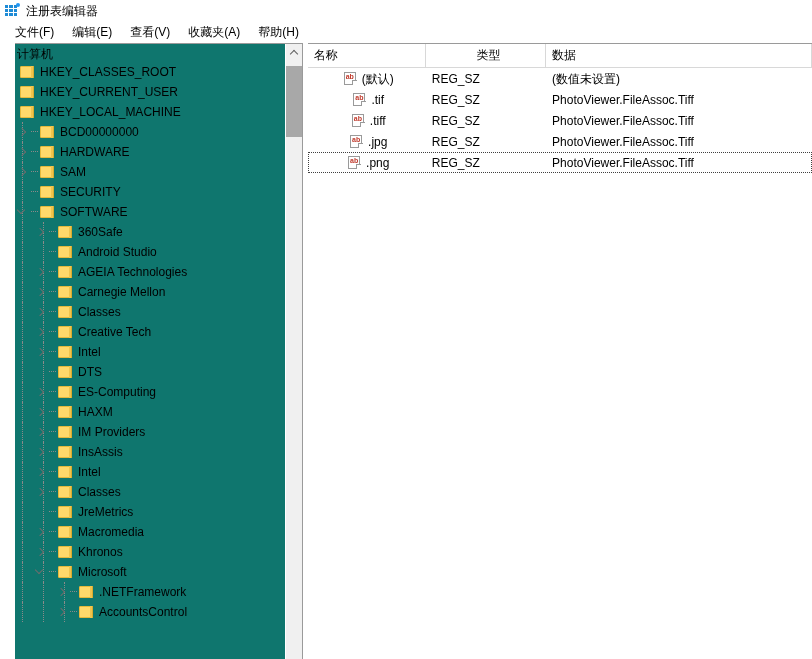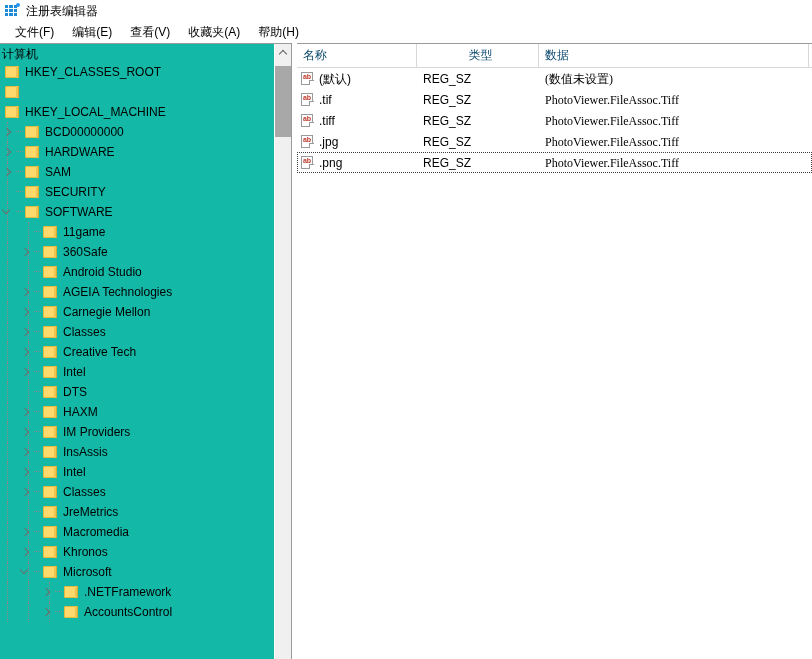--- a/index.html
+++ b/index.html
@@ -83,22 +83,23 @@
     align-items: stretch;
   }
 
   
   #tree-pane {
     width: 292px;
     position: relative;
     border-top: 1px solid #9a9a9a;
     border-right: 1px solid #9a9a9a;
     box-sizing: border-box;
-    background: #14b8a6;
+    background: #0f766e;
     overflow: hidden;
+    margin-left: 15px;
   }
   #tree-scroll {
     position: absolute;
     left: 0; top: 0; right: 17px; bottom: 0;
     overflow: hidden;
   }
   .tree-row {
     height: 20px;
     display: flex;
     align-items: center;
@@ -242,21 +243,21 @@
     display: flex;
     background: #ffffff;
     border-bottom: 1px solid #d8d8d8;
   }
   .col-head {
     font-size: 12px;
     line-height: 22px;
     padding-left: 6px;
     box-sizing: border-box;
     border-right: 1px solid #d8d8d8;
-    color: #0c4a6e;
+    color: #000000;
     cursor: default;
     overflow: hidden;
     white-space: nowrap;
   }
   .col-name { width: 120px; }
   .col-type { width: 122px; text-align: center; }
   .col-data { width: 270px; border-right: 1px solid #d8d8d8; }
 
   .list-row {
     height: 21px;
@@ -272,29 +273,30 @@
     border: 1px dotted #404040;
     pointer-events: none;
   }
   .cell {
     font-size: 12px;
     line-height: 20px;
     box-sizing: border-box;
     white-space: nowrap;
     overflow: hidden;
     color: #000;
+    justify-content: center;
   }
   .cell-name {
     width: 120px;
     padding-left: 3px;
     display: flex;
     align-items: center;
   }
   .cell-type { width: 122px; padding-left: 6px; }
-  .cell-data { width: 270px; padding-left: 6px; font-family: Liberation Serif, serif; }
+  .cell-data { width: 270px; padding-left: 6px; }
 
   .ab-icon {
     flex: 0 0 auto;
     width: 15px;
     height: 15px;
     position: relative;
     margin-right: 4px;
   }
   .ab-icon .page {
     position: absolute;
@@ -370,20 +372,21 @@
               <span class="fold"></span>
             </span>
             <span class="tree-label">HKEY_CLASSES_ROOT</span>
           </div>
           <div class="tree-row">
             <span class="chev " style="width: 4px;"></span>
             <span class="folder">
               <span class="body"></span>
               <span class="fold"></span>
             </span>
+            <span class="tree-label">HKEY_CURRENT_USER</span>
           </div>
           <div class="tree-row">
             <span class="chev " style="width: 4px;"></span>
             <span class="folder">
               <span class="body"></span>
               <span class="fold"></span>
             </span>
             <span class="tree-label">HKEY_LOCAL_MACHINE</span>
           </div>
           <div class="tree-row">
@@ -438,123 +441,123 @@
             <span class="folder">
               <span class="body"></span>
               <span class="fold"></span>
             </span>
             <span class="tree-label">SOFTWARE</span>
           </div>
           <div class="tree-row">
             <span class="vline" style="left: 7px;"></span>
             <span class="vline" style="left: 28px;"></span>
             <span class="indent" style="width: 18px;"></span>
+            <span class="chev collapsed"></span>
+            <span class="dotline"></span>
+            <span class="folder">
+              <span class="body"></span>
+              <span class="fold"></span>
+            </span>
+            <span class="tree-label">360Safe</span>
+          </div>
+          <div class="tree-row">
+            <span class="vline" style="left: 7px;"></span>
+            <span class="vline" style="left: 28px;"></span>
+            <span class="indent" style="width: 18px;"></span>
             <span class="chev "></span>
             <span class="dotline"></span>
             <span class="folder">
               <span class="body"></span>
               <span class="fold"></span>
             </span>
-            <span class="tree-label">11game</span>
-          </div>
-          <div class="tree-row">
-            <span class="vline" style="left: 7px;"></span>
-            <span class="vline" style="left: 28px;"></span>
-            <span class="indent" style="width: 18px;"></span>
-            <span class="chev collapsed"></span>
-            <span class="dotline"></span>
-            <span class="folder">
-              <span class="body"></span>
-              <span class="fold"></span>
-            </span>
-            <span class="tree-label">360Safe</span>
+            <span class="tree-label">Android Studio</span>
+          </div>
+          <div class="tree-row">
+            <span class="vline" style="left: 7px;"></span>
+            <span class="vline" style="left: 28px;"></span>
+            <span class="indent" style="width: 18px;"></span>
+            <span class="chev collapsed"></span>
+            <span class="dotline"></span>
+            <span class="folder">
+              <span class="body"></span>
+              <span class="fold"></span>
+            </span>
+            <span class="tree-label">AGEIA Technologies</span>
+          </div>
+          <div class="tree-row">
+            <span class="vline" style="left: 7px;"></span>
+            <span class="vline" style="left: 28px;"></span>
+            <span class="indent" style="width: 18px;"></span>
+            <span class="chev collapsed"></span>
+            <span class="dotline"></span>
+            <span class="folder">
+              <span class="body"></span>
+              <span class="fold"></span>
+            </span>
+            <span class="tree-label">Carnegie Mellon</span>
+          </div>
+          <div class="tree-row">
+            <span class="vline" style="left: 7px;"></span>
+            <span class="vline" style="left: 28px;"></span>
+            <span class="indent" style="width: 18px;"></span>
+            <span class="chev collapsed"></span>
+            <span class="dotline"></span>
+            <span class="folder">
+              <span class="body"></span>
+              <span class="fold"></span>
+            </span>
+            <span class="tree-label">Classes</span>
+          </div>
+          <div class="tree-row">
+            <span class="vline" style="left: 7px;"></span>
+            <span class="vline" style="left: 28px;"></span>
+            <span class="indent" style="width: 18px;"></span>
+            <span class="chev collapsed"></span>
+            <span class="dotline"></span>
+            <span class="folder">
+              <span class="body"></span>
+              <span class="fold"></span>
+            </span>
+            <span class="tree-label">Creative Tech</span>
+          </div>
+          <div class="tree-row">
+            <span class="vline" style="left: 7px;"></span>
+            <span class="vline" style="left: 28px;"></span>
+            <span class="indent" style="width: 18px;"></span>
+            <span class="chev collapsed"></span>
+            <span class="dotline"></span>
+            <span class="folder">
+              <span class="body"></span>
+              <span class="fold"></span>
+            </span>
+            <span class="tree-label">Intel</span>
           </div>
           <div class="tree-row">
             <span class="vline" style="left: 7px;"></span>
             <span class="vline" style="left: 28px;"></span>
             <span class="indent" style="width: 18px;"></span>
             <span class="chev "></span>
             <span class="dotline"></span>
             <span class="folder">
               <span class="body"></span>
               <span class="fold"></span>
             </span>
-            <span class="tree-label">Android Studio</span>
-          </div>
-          <div class="tree-row">
-            <span class="vline" style="left: 7px;"></span>
-            <span class="vline" style="left: 28px;"></span>
-            <span class="indent" style="width: 18px;"></span>
-            <span class="chev collapsed"></span>
-            <span class="dotline"></span>
-            <span class="folder">
-              <span class="body"></span>
-              <span class="fold"></span>
-            </span>
-            <span class="tree-label">AGEIA Technologies</span>
-          </div>
-          <div class="tree-row">
-            <span class="vline" style="left: 7px;"></span>
-            <span class="vline" style="left: 28px;"></span>
-            <span class="indent" style="width: 18px;"></span>
-            <span class="chev collapsed"></span>
-            <span class="dotline"></span>
-            <span class="folder">
-              <span class="body"></span>
-              <span class="fold"></span>
-            </span>
-            <span class="tree-label">Carnegie Mellon</span>
-          </div>
-          <div class="tree-row">
-            <span class="vline" style="left: 7px;"></span>
-            <span class="vline" style="left: 28px;"></span>
-            <span class="indent" style="width: 18px;"></span>
-            <span class="chev collapsed"></span>
-            <span class="dotline"></span>
-            <span class="folder">
-              <span class="body"></span>
-              <span class="fold"></span>
-            </span>
-            <span class="tree-label">Classes</span>
-          </div>
-          <div class="tree-row">
-            <span class="vline" style="left: 7px;"></span>
-            <span class="vline" style="left: 28px;"></span>
-            <span class="indent" style="width: 18px;"></span>
-            <span class="chev collapsed"></span>
-            <span class="dotline"></span>
-            <span class="folder">
-              <span class="body"></span>
-              <span class="fold"></span>
-            </span>
-            <span class="tree-label">Creative Tech</span>
-          </div>
-          <div class="tree-row">
-            <span class="vline" style="left: 7px;"></span>
-            <span class="vline" style="left: 28px;"></span>
-            <span class="indent" style="width: 18px;"></span>
-            <span class="chev collapsed"></span>
-            <span class="dotline"></span>
-            <span class="folder">
-              <span class="body"></span>
-              <span class="fold"></span>
-            </span>
-            <span class="tree-label">Intel</span>
-          </div>
-          <div class="tree-row">
-            <span class="vline" style="left: 7px;"></span>
-            <span class="vline" style="left: 28px;"></span>
-            <span class="indent" style="width: 18px;"></span>
-            <span class="chev "></span>
-            <span class="dotline"></span>
-            <span class="folder">
-              <span class="body"></span>
-              <span class="fold"></span>
-            </span>
             <span class="tree-label">DTS</span>
+          </div>
+          <div class="tree-row">
+            <span class="vline" style="left: 7px;"></span>
+            <span class="vline" style="left: 28px;"></span>
+            <span class="indent" style="width: 18px;"></span>
+            <span class="chev collapsed"></span>
+            <span class="dotline"></span>
+            <span class="folder">
+              <span class="body"></span>
+              <span class="fold"></span>
+            </span>
+            <span class="tree-label">ES-Computing</span>
           </div>
           <div class="tree-row">
             <span class="vline" style="left: 7px;"></span>
             <span class="vline" style="left: 28px;"></span>
             <span class="indent" style="width: 18px;"></span>
             <span class="chev collapsed"></span>
             <span class="dotline"></span>
             <span class="folder">
               <span class="body"></span>
               <span class="fold"></span>

